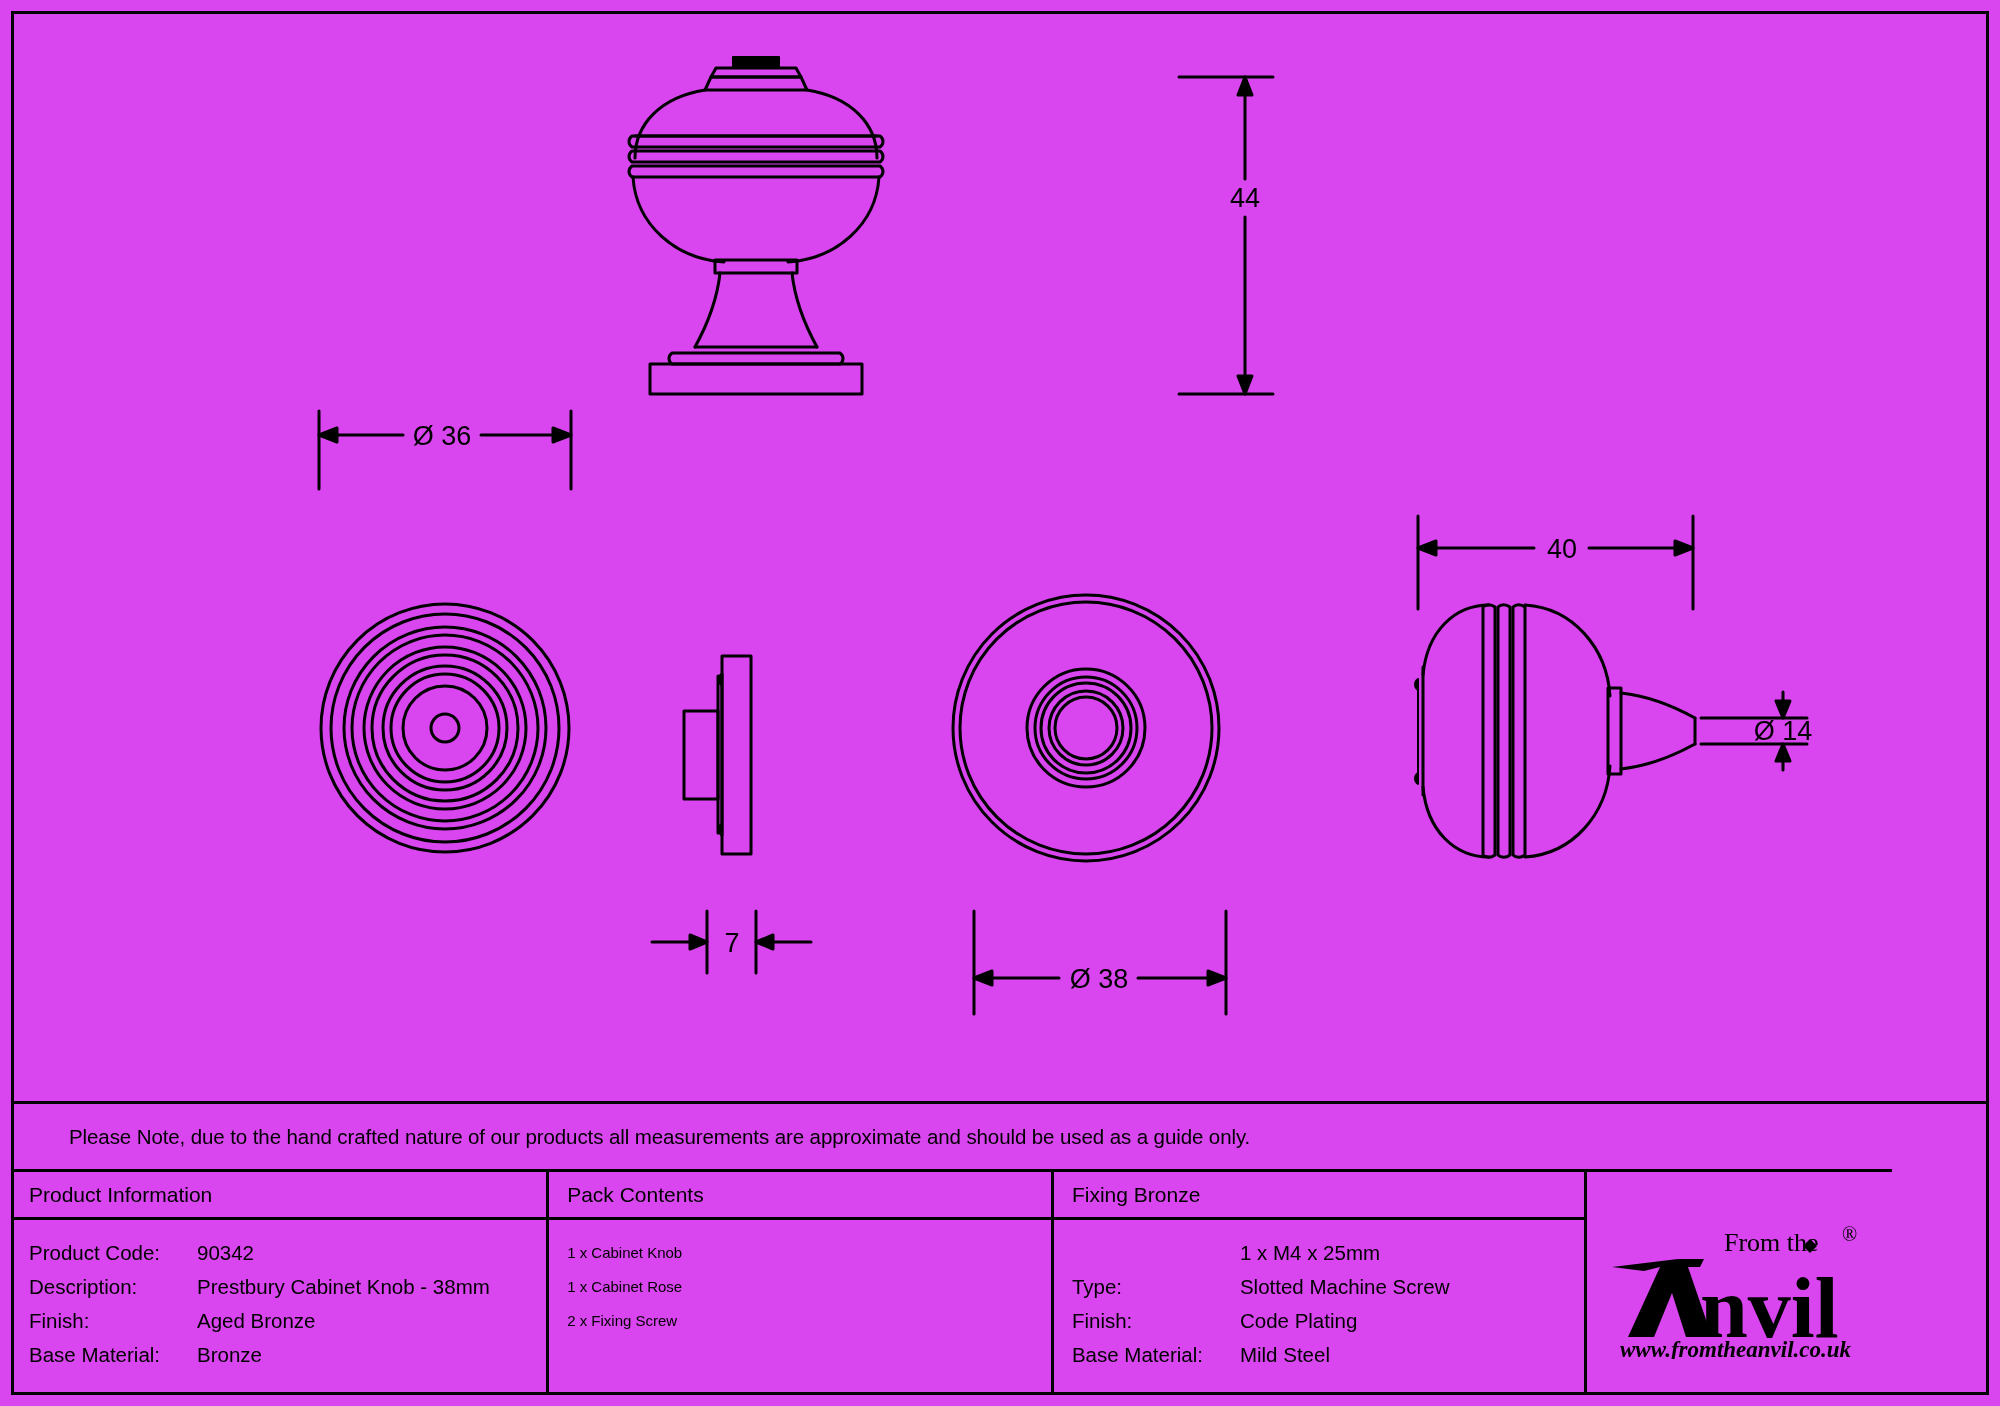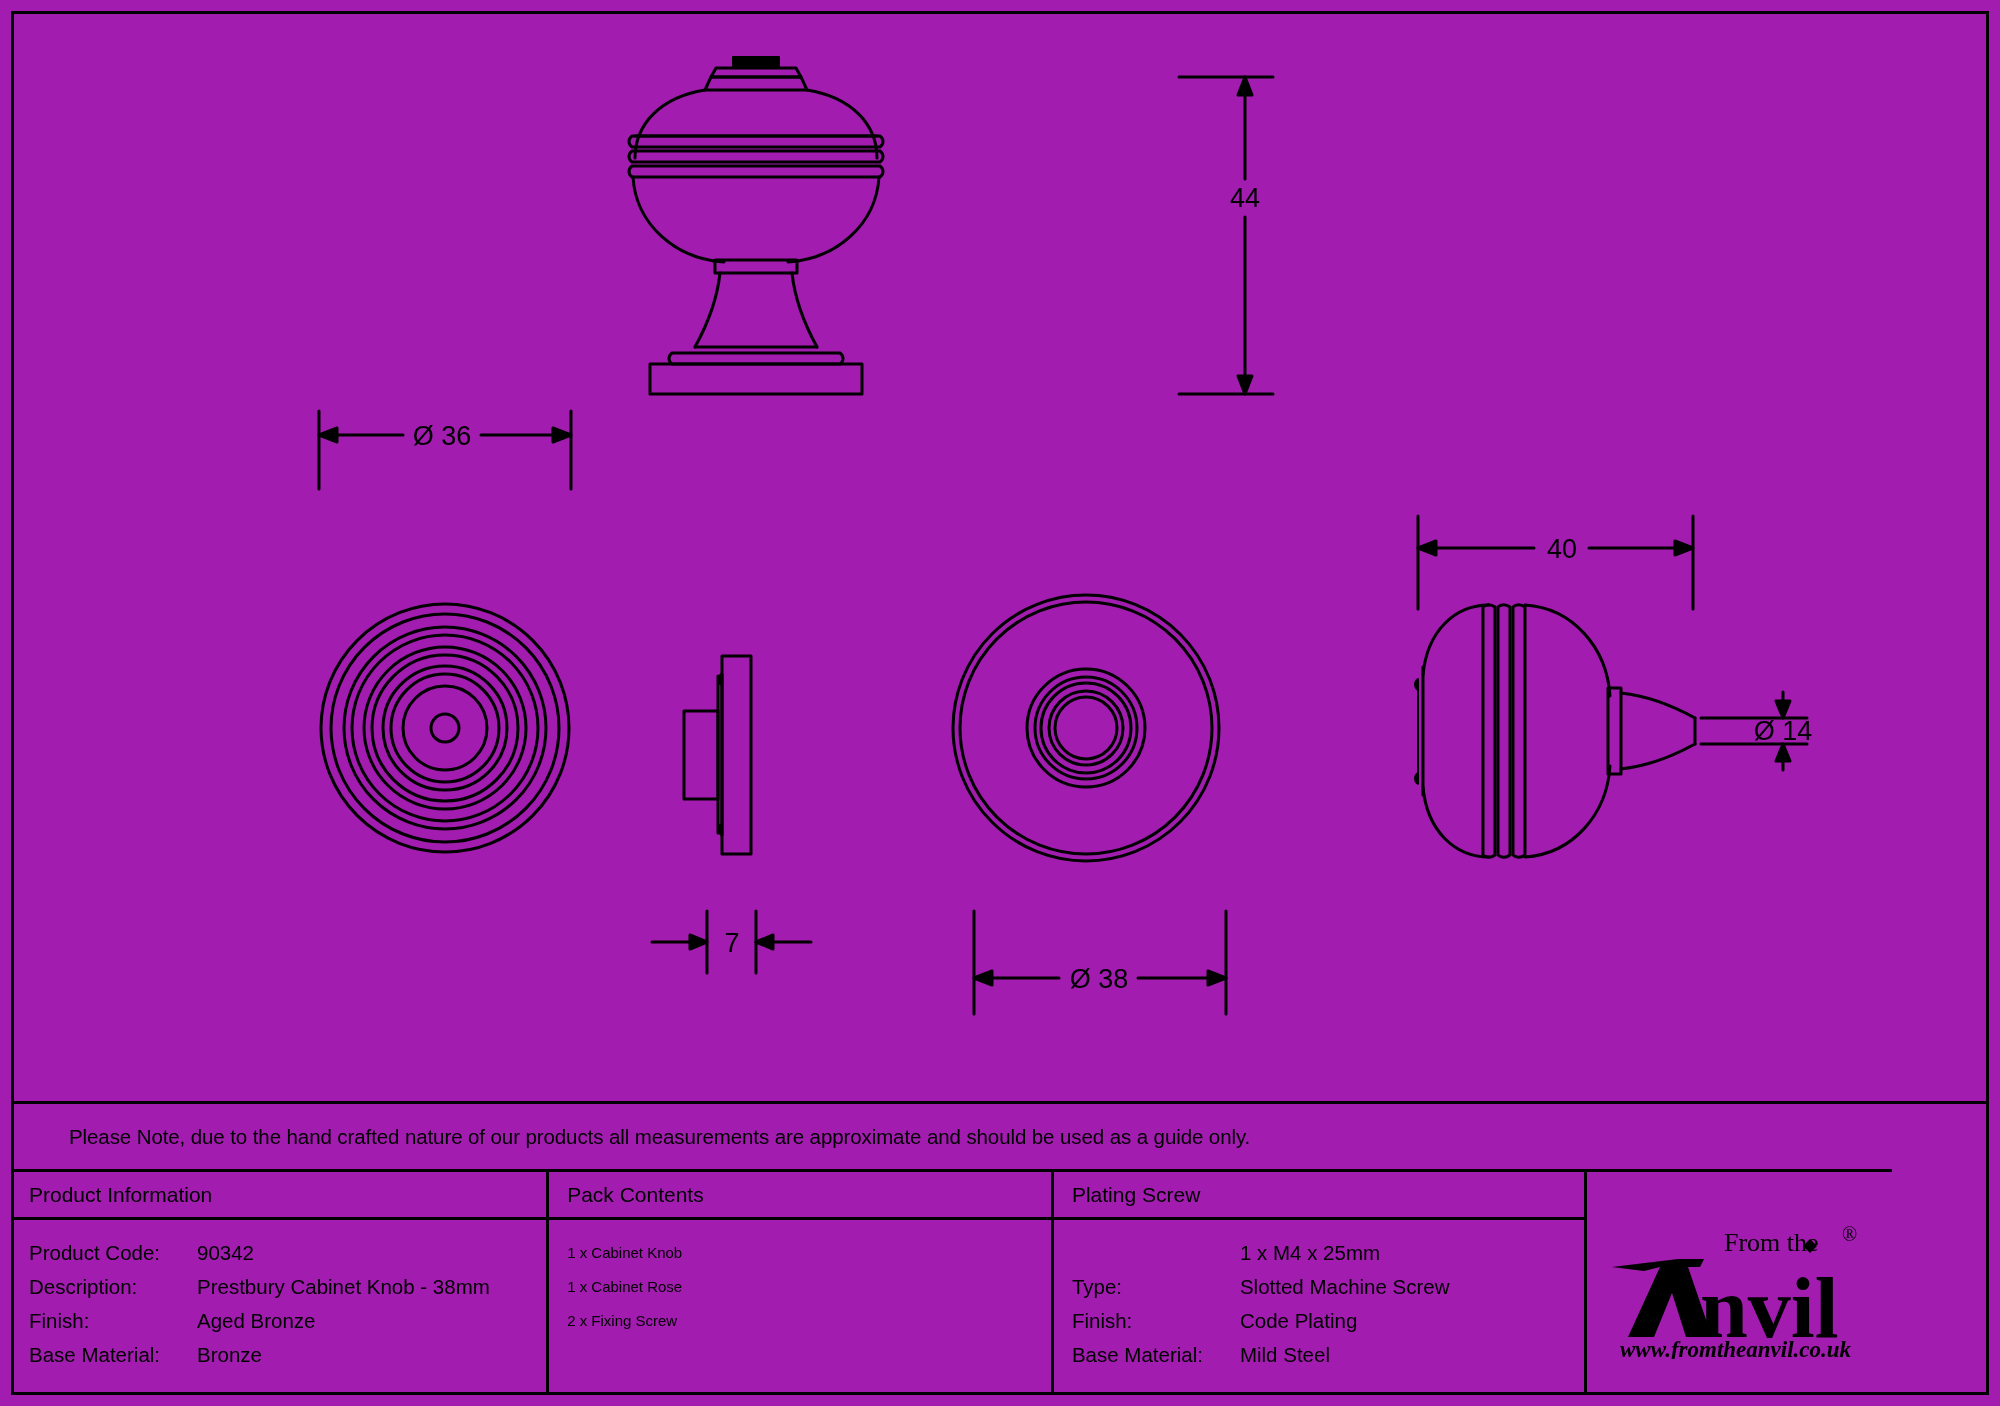--- a/index.html
+++ b/index.html
@@ -8,21 +8,21 @@
     background: #ffffff;
   }
   body {
     font-family: "Liberation Sans", sans-serif;
     color: #000000;
   }
   #sheet {
     position: relative;
     width: 2000px;
     height: 1406px;
-    background: #a21caf;
+    background: #d946ef;
     overflow: hidden;
   }
   
   .frame-outer {
     position: absolute;
     left: 11px;
     top: 11px;
     width: 1978px;
     height: 1384px;
     border: 3px solid #000;
@@ -309,21 +309,21 @@
     <div class="col c2">
       <div class="col-head">Pack Contents</div>
       <div class="col-body">
         <div class="list-line">1 x Cabinet Knob</div>
         <div class="list-line">1 x Cabinet Rose</div>
         <div class="list-line">2 x Fixing Screw</div>
       </div>
     </div>
 
     <div class="col c3">
-      <div class="col-head">Plating Screw</div>
+      <div class="col-head">Fixing Bronze</div>
       <div class="col-body">
         <div class="kv indent">
           <div class="k">Size:</div>
           <div class="v">1 x M4 x 25mm</div>
         </div>
         <div class="kv">
           <div class="k">Type:</div>
           <div class="v">Slotted Machine Screw</div>
         </div>
         <div class="kv">

